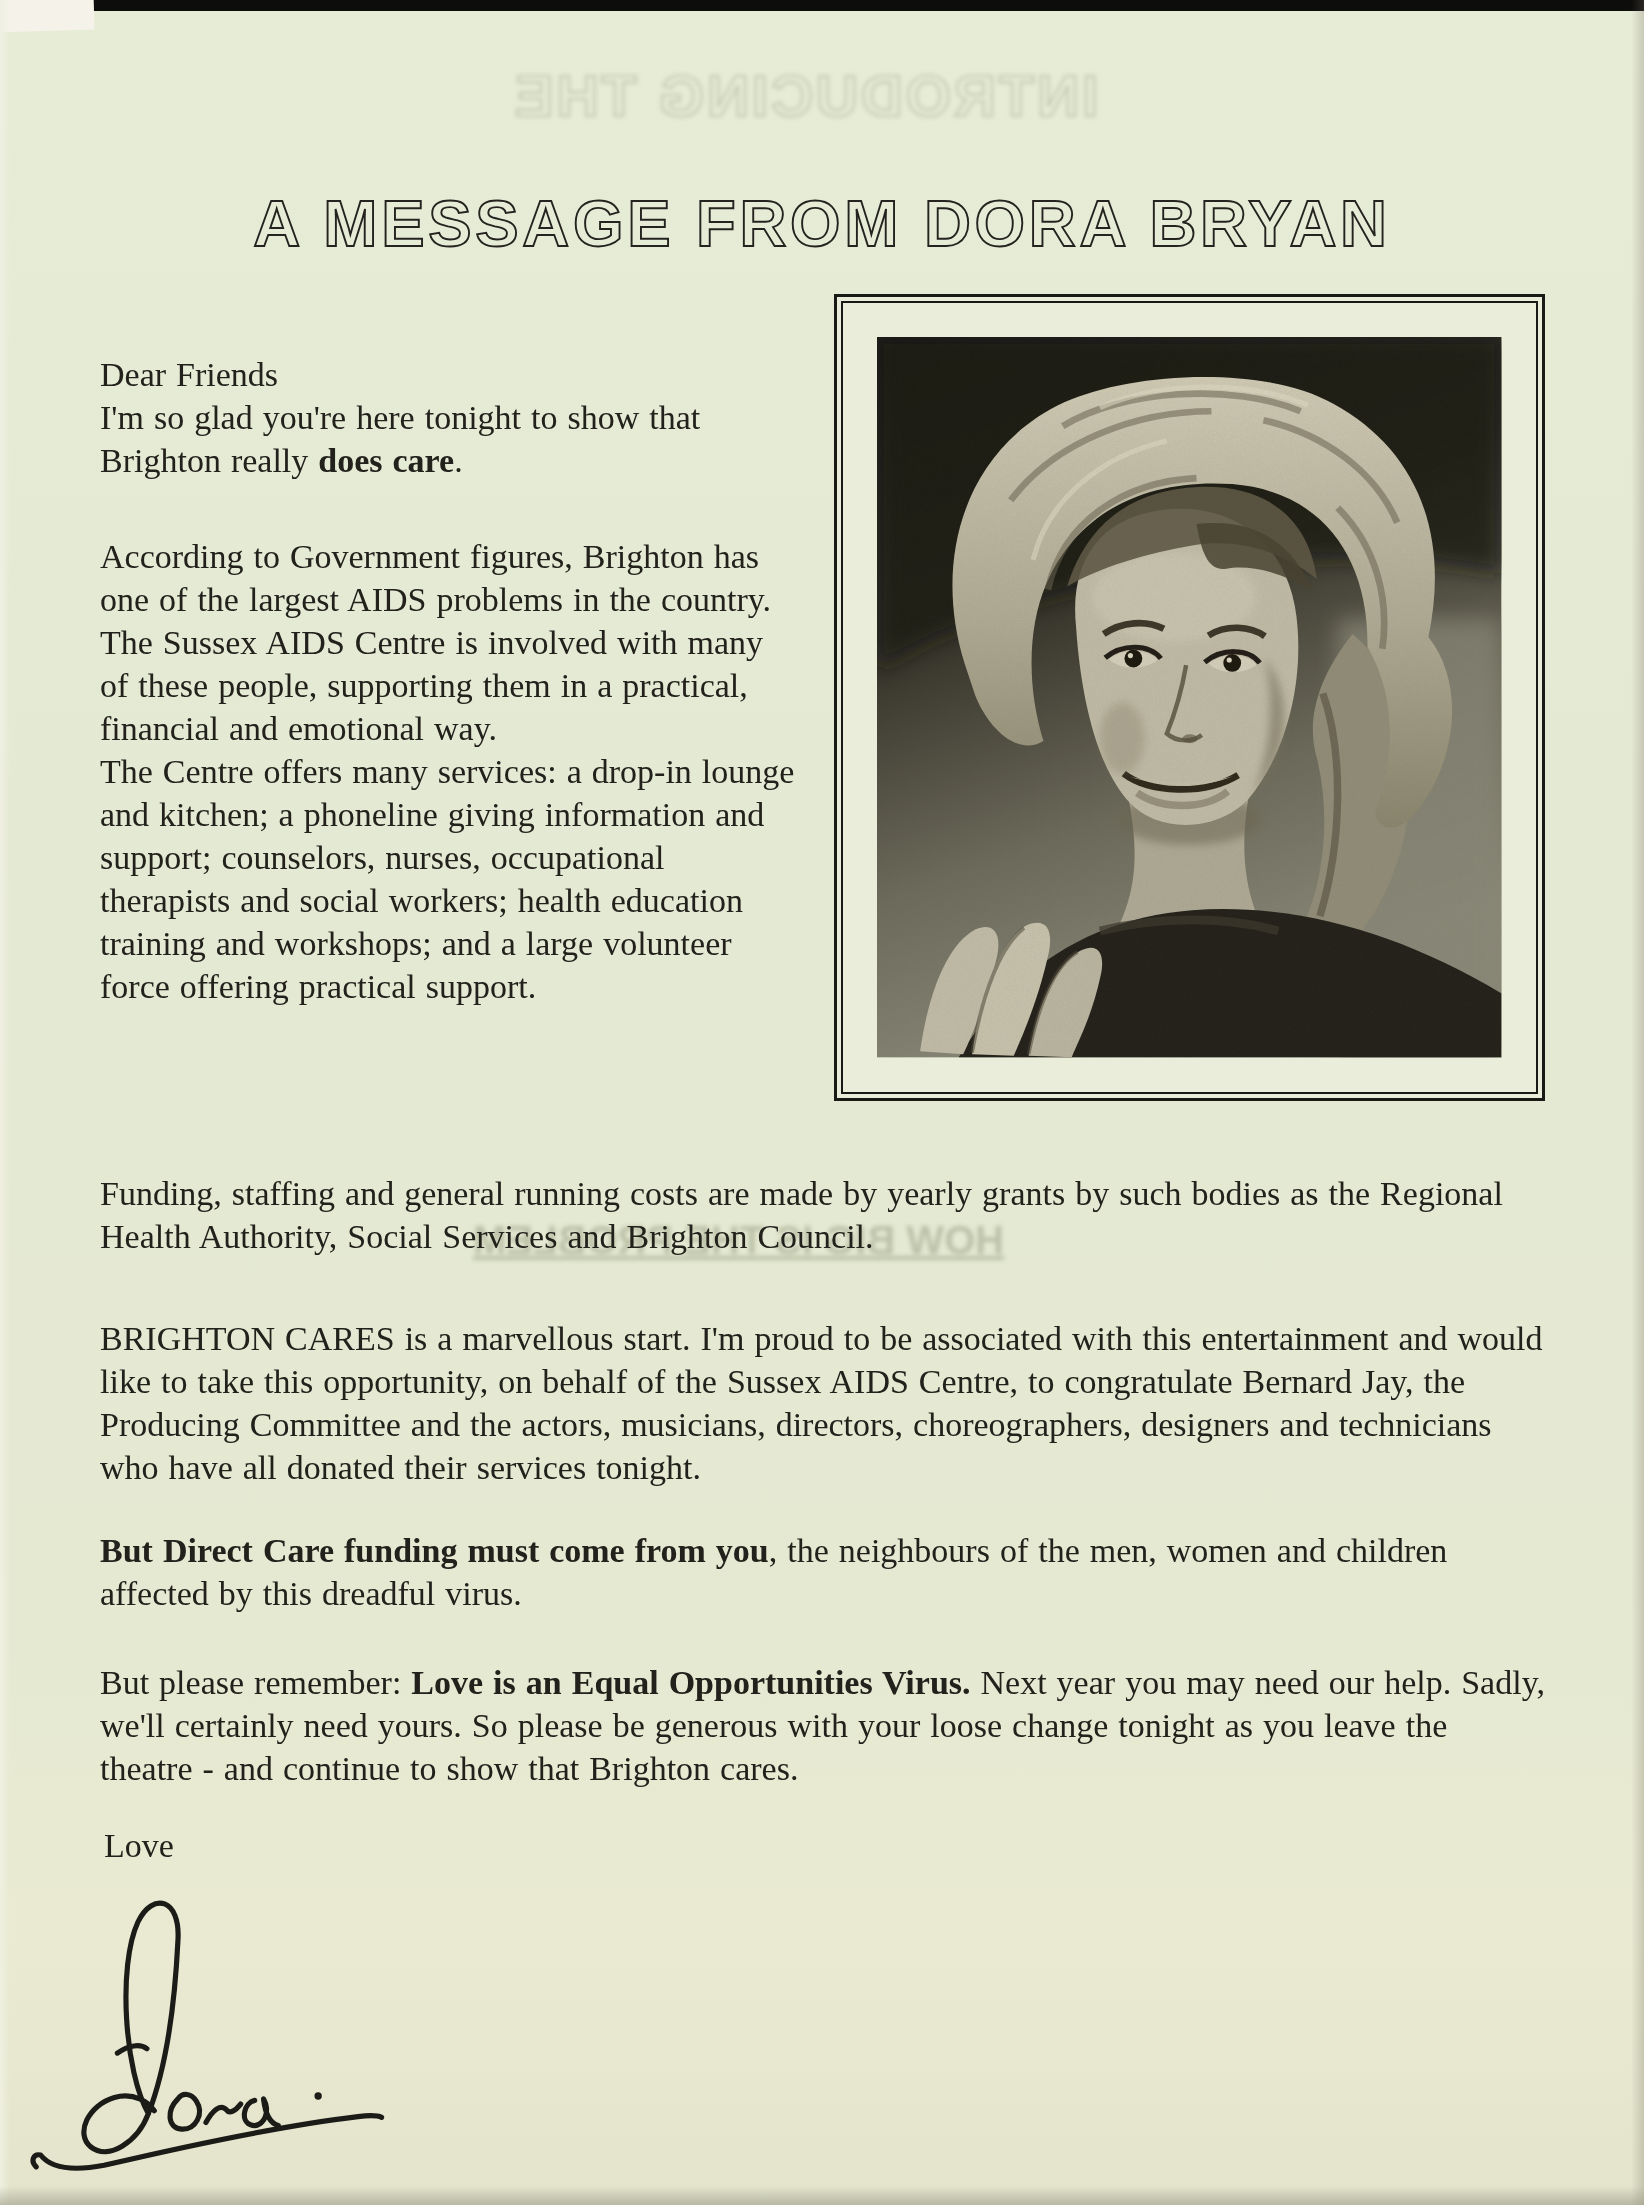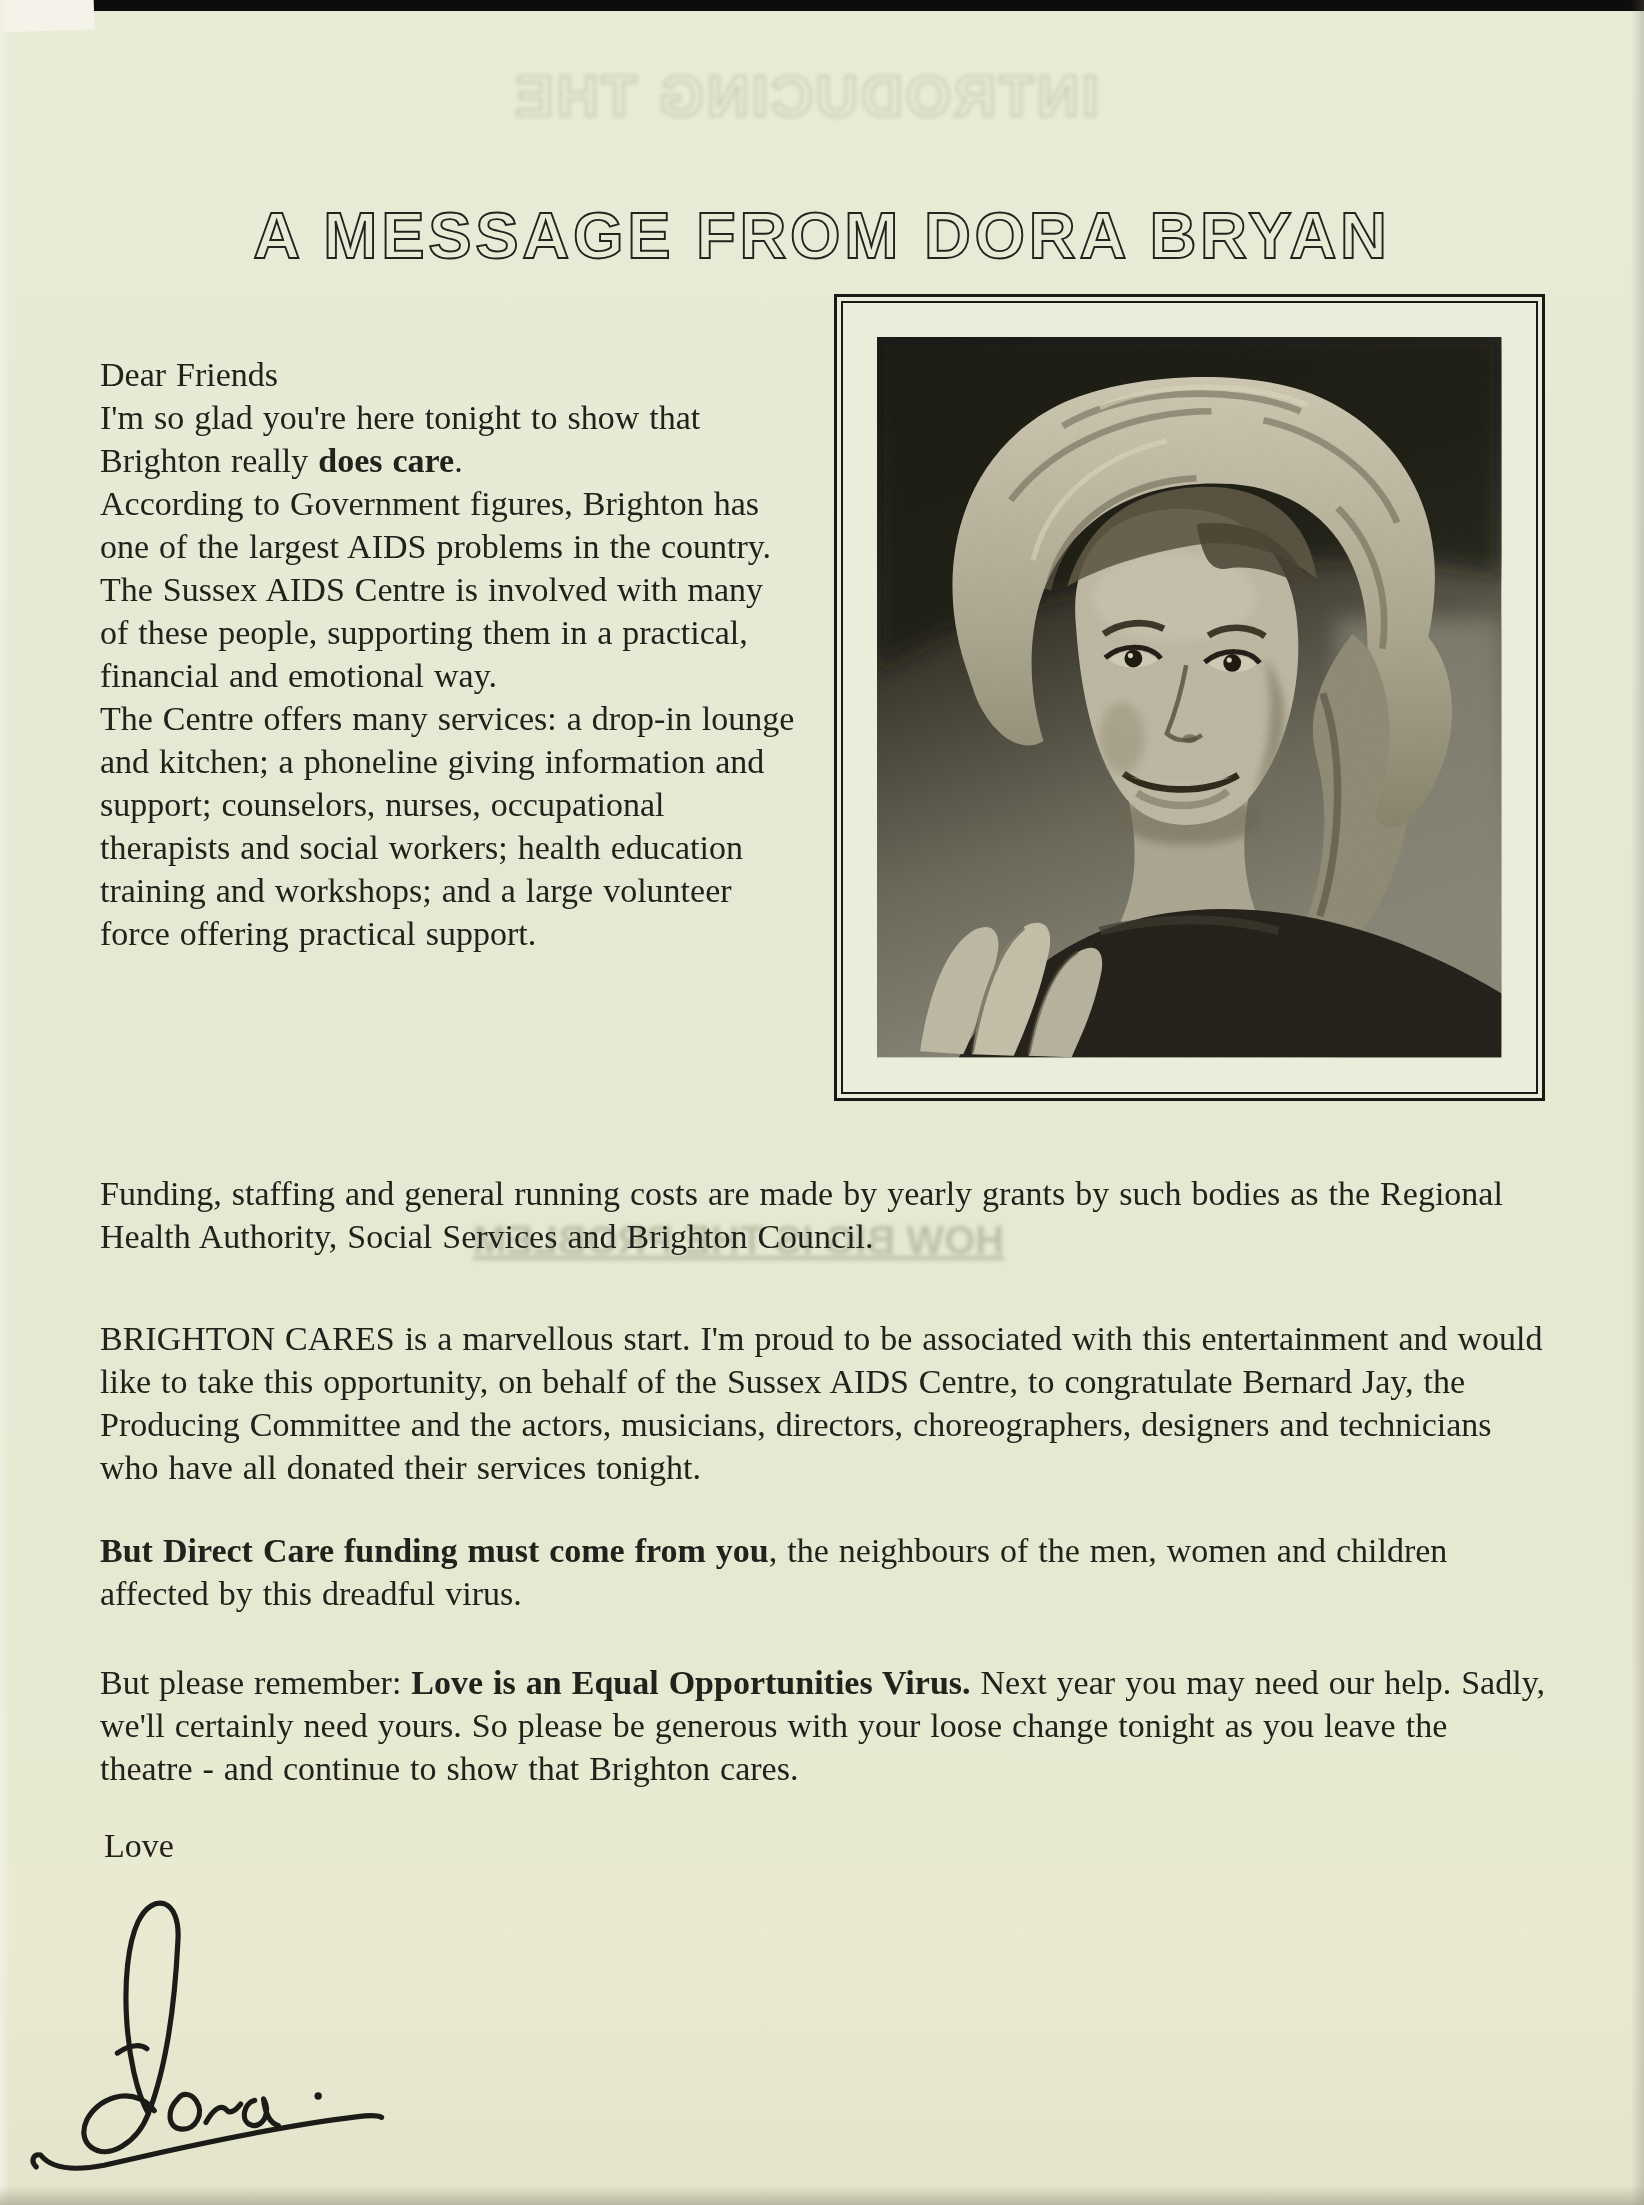--- a/index.html
+++ b/index.html
@@ -16,40 +16,40 @@
     content:""; position:absolute; left:0; bottom:0; width:100%; height:19px;
     background:linear-gradient(180deg,rgba(150,150,130,0),rgba(150,150,130,.55)); z-index:6;
   }
   .top-edge{ position:absolute; left:0; top:0; width:100%; height:11px; background:#0d0d0b; z-index:4;}
   .top-wedge{ position:absolute; left:-9px; top:-7.4px; width:103px; height:38px;
     background:#f5f3e9; transform:rotate(-1.6deg); z-index:5;}
   .right-shade{ position:absolute; right:0; top:0; width:13.3px; height:100%;
     background:linear-gradient(270deg,rgba(120,110,100,.28),rgba(120,110,100,0)); z-index:6;}
 
   .title{
-    position:absolute; left:0; right:0; top:198px; margin:0; text-align:center;
+    position:absolute; left:0; right:0; top:186px; margin:0; text-align:center;
     font-family:"Liberation Sans", sans-serif; font-weight:bold;
     font-size:65px; letter-spacing:3.7px; white-space:nowrap;
     color:transparent; -webkit-text-stroke:1.9px #24231f; z-index:3;
   }
 
   .ghost{ position:absolute; transform:scaleX(-1); filter:blur(2.2px);
     font-family:"Liberation Sans", sans-serif; font-weight:bold; z-index:1; pointer-events:none;}
   .ghost-top{ left:443px; top:62px; width:724px; text-align:center; font-size:58px; letter-spacing:3px;
     color:transparent; -webkit-text-stroke:2.2px rgba(125,132,100,.34);}
   .ghost-mid{ left:347px; top:1218px; width:783px; text-align:center; font-size:40px;
     color:rgba(120,130,96,.38); text-decoration:underline;}
 
   .col-narrow{ position:absolute; left:100px; top:353px; width:701px; z-index:3;font-family:Liberation Serif, serif;}
   .col-wide{ position:absolute; left:100px; top:1144px; width:1447px; z-index:3;margin-top:28px;}
   .col-narrow p,.col-wide p,.salutation,.closing{
     margin:0; font-size:34px; line-height:43px; word-spacing:1.5px;
   }
   .salutation{ margin-bottom:46px; }
-  p[data-paragraph="0"]{ }
+  p[data-paragraph="0"]{ margin-bottom:53px; }
   p[data-paragraph="1"]{ }
   p[data-paragraph="3"]{ margin-bottom:59px; }
   p[data-paragraph="4"]{ margin-bottom:46px; }
   p[data-paragraph="5"]{ margin-bottom:40px; }
   .closing{ position:absolute; left:104px; top:1824px; z-index:3;}
 
   .photo-frame{
     position:absolute; left:834px; top:294px; width:711px; height:807px;
     border:3px solid #191915; padding:4.4px; box-sizing:border-box; z-index:3;
     background:#e9ecd9;

